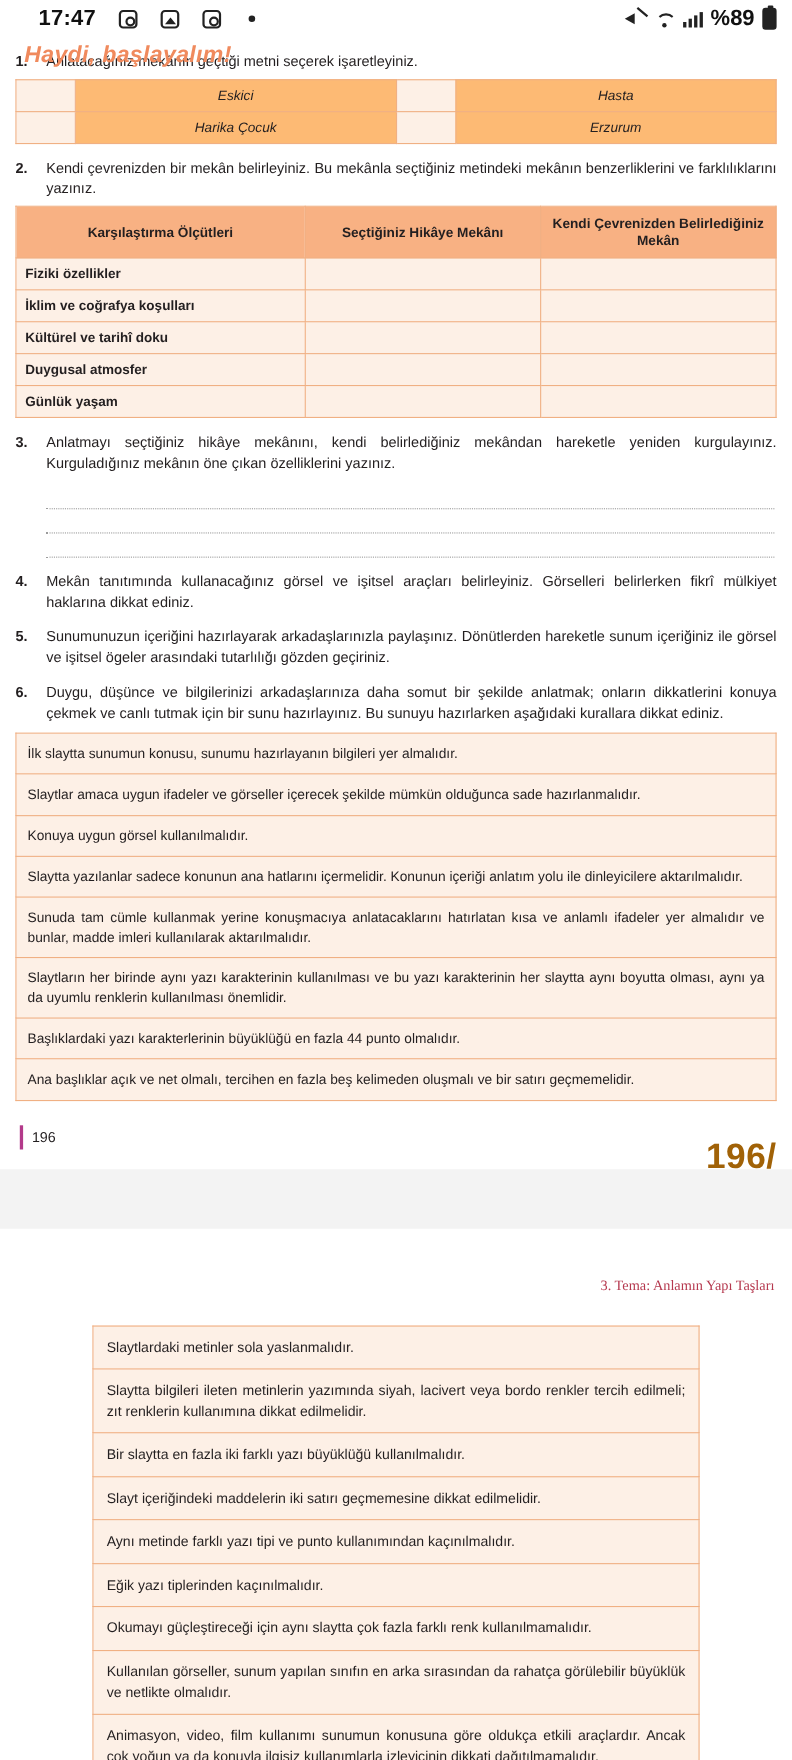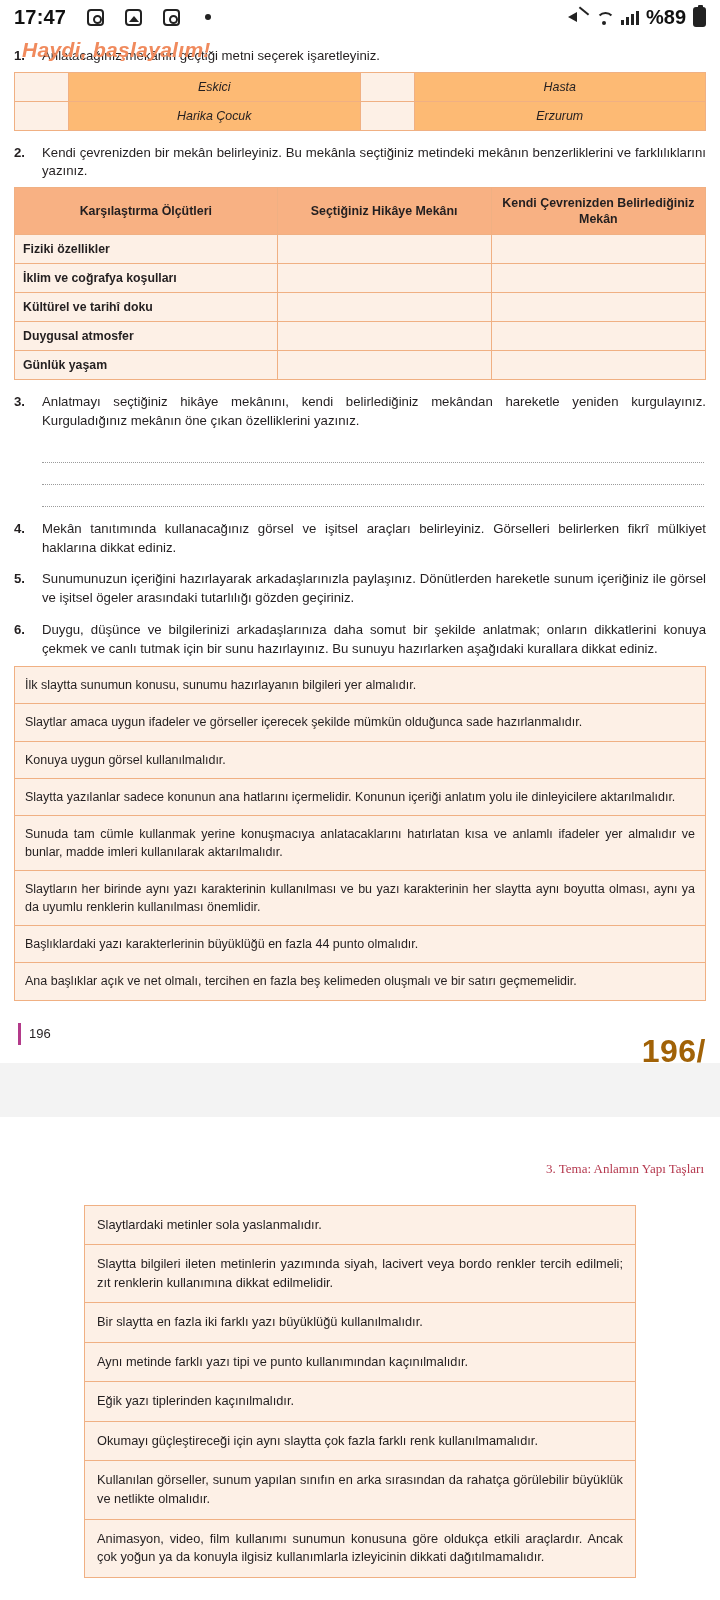--- a/index.html
+++ b/index.html
@@ -23,21 +23,21 @@
     height: 34px;
     background: #ffffff;
     display: flex;
     align-items: center;
     padding: 0 14px;
     font-size: 19px;
     font-weight: bold;
     color: #111;
     z-index: 5;
   }
-  .sb-left { display: flex; align-items: center; gap: 21px; }
+  .sb-left { display: flex; align-items: center; gap: 21px; margin-left: 21px; }
   .sb-time { font-size: 20px; font-weight: bold; letter-spacing: .2px; }
   .sb-icon {
     width: 17px; height: 17px;
     border: 2px solid #222;
     border-radius: 4px;
     display: inline-block;
     position: relative;
   }
   .sb-icon.cam::after {
     content: "";
@@ -417,20 +417,23 @@
             <tr>
               <td>Slaytlardaki metinler sola yaslanmalıdır.</td>
             </tr>
         <tr>
               <td>Slaytta bilgileri ileten metinlerin yazımında siyah, lacivert veya bordo renkler tercih edilmeli; zıt renklerin kullanımına dikkat edilmelidir.</td>
             </tr>
         <tr>
               <td>Bir slaytta en fazla iki farklı yazı büyüklüğü kullanılmalıdır.</td>
             </tr>
         <tr>
+              <td>Slayt içeriğindeki maddelerin iki satırı geçmemesine dikkat edilmelidir.</td>
+            </tr>
+        <tr>
               <td>Aynı metinde farklı yazı tipi ve punto kullanımından kaçınılmalıdır.</td>
             </tr>
         <tr>
               <td>Eğik yazı tiplerinden kaçınılmalıdır.</td>
             </tr>
         <tr>
               <td>Okumayı güçleştireceği için aynı slaytta çok fazla farklı renk kullanılmamalıdır.</td>
             </tr>
         <tr>
               <td>Kullanılan görseller, sunum yapılan sınıfın en arka sırasından da rahatça görülebilir büyüklük ve netlikte olmalıdır.</td>

